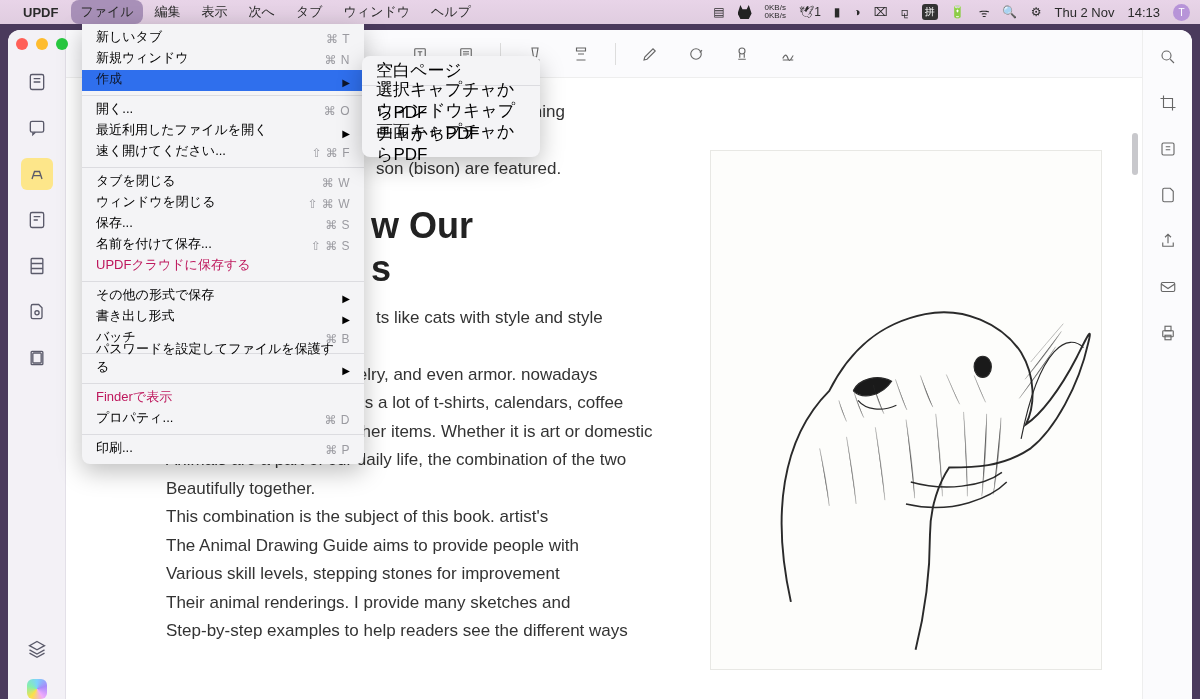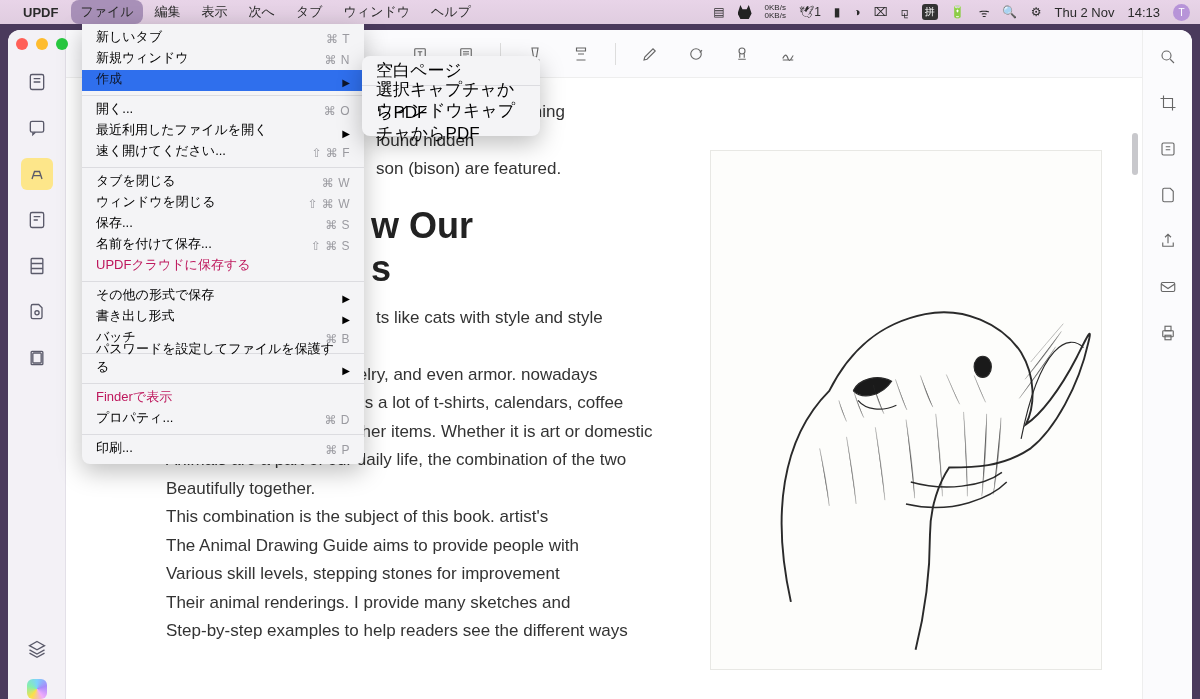--- a/index.html
+++ b/index.html
@@ -365,13 +365,14 @@
     <div class="dd-row">
       <span>印刷...</span>
       <span class="sc">⌘ P</span>
     </div>
   </div>
 <div class="submenu" id="submenu">
     <div class="sm-row">空白ページ</div>
     <div class="sm-sep"></div>
     <div class="sm-row">選択キャプチャからPDF</div>
     <div class="sm-row">ウィンドウキャプチャからPDF</div>
+    <div class="sm-row">画面キャプチャからPDF</div>
   </div>
 
 </body></html>

